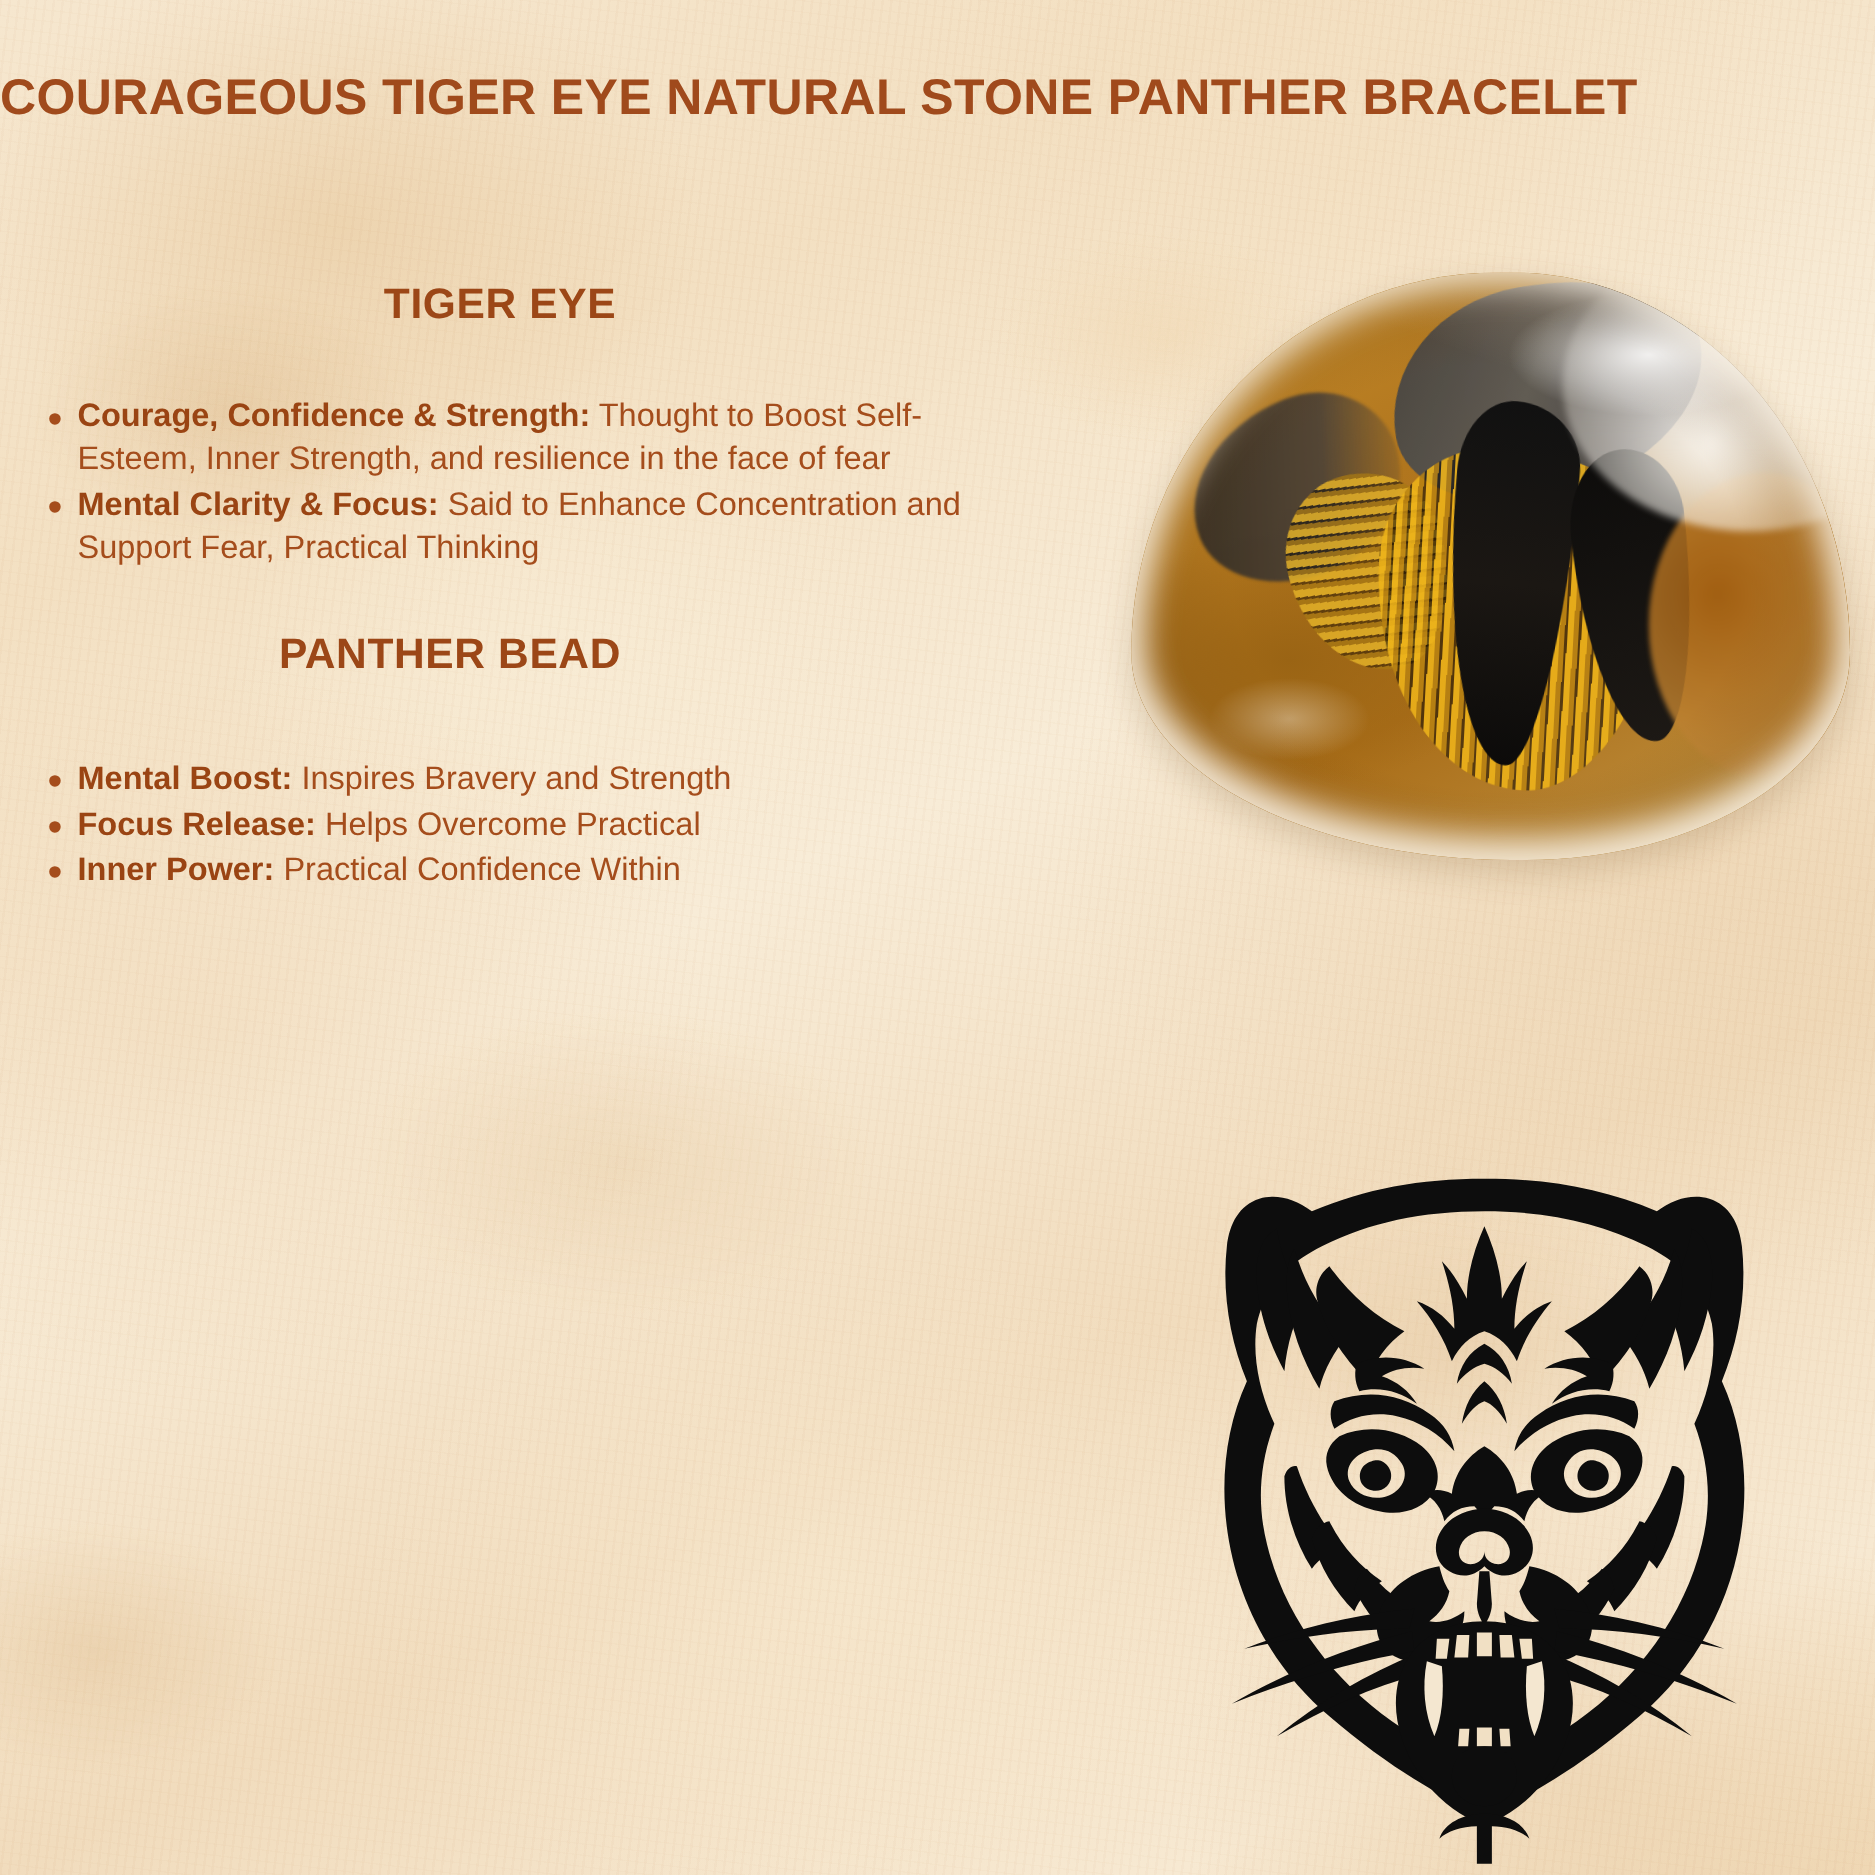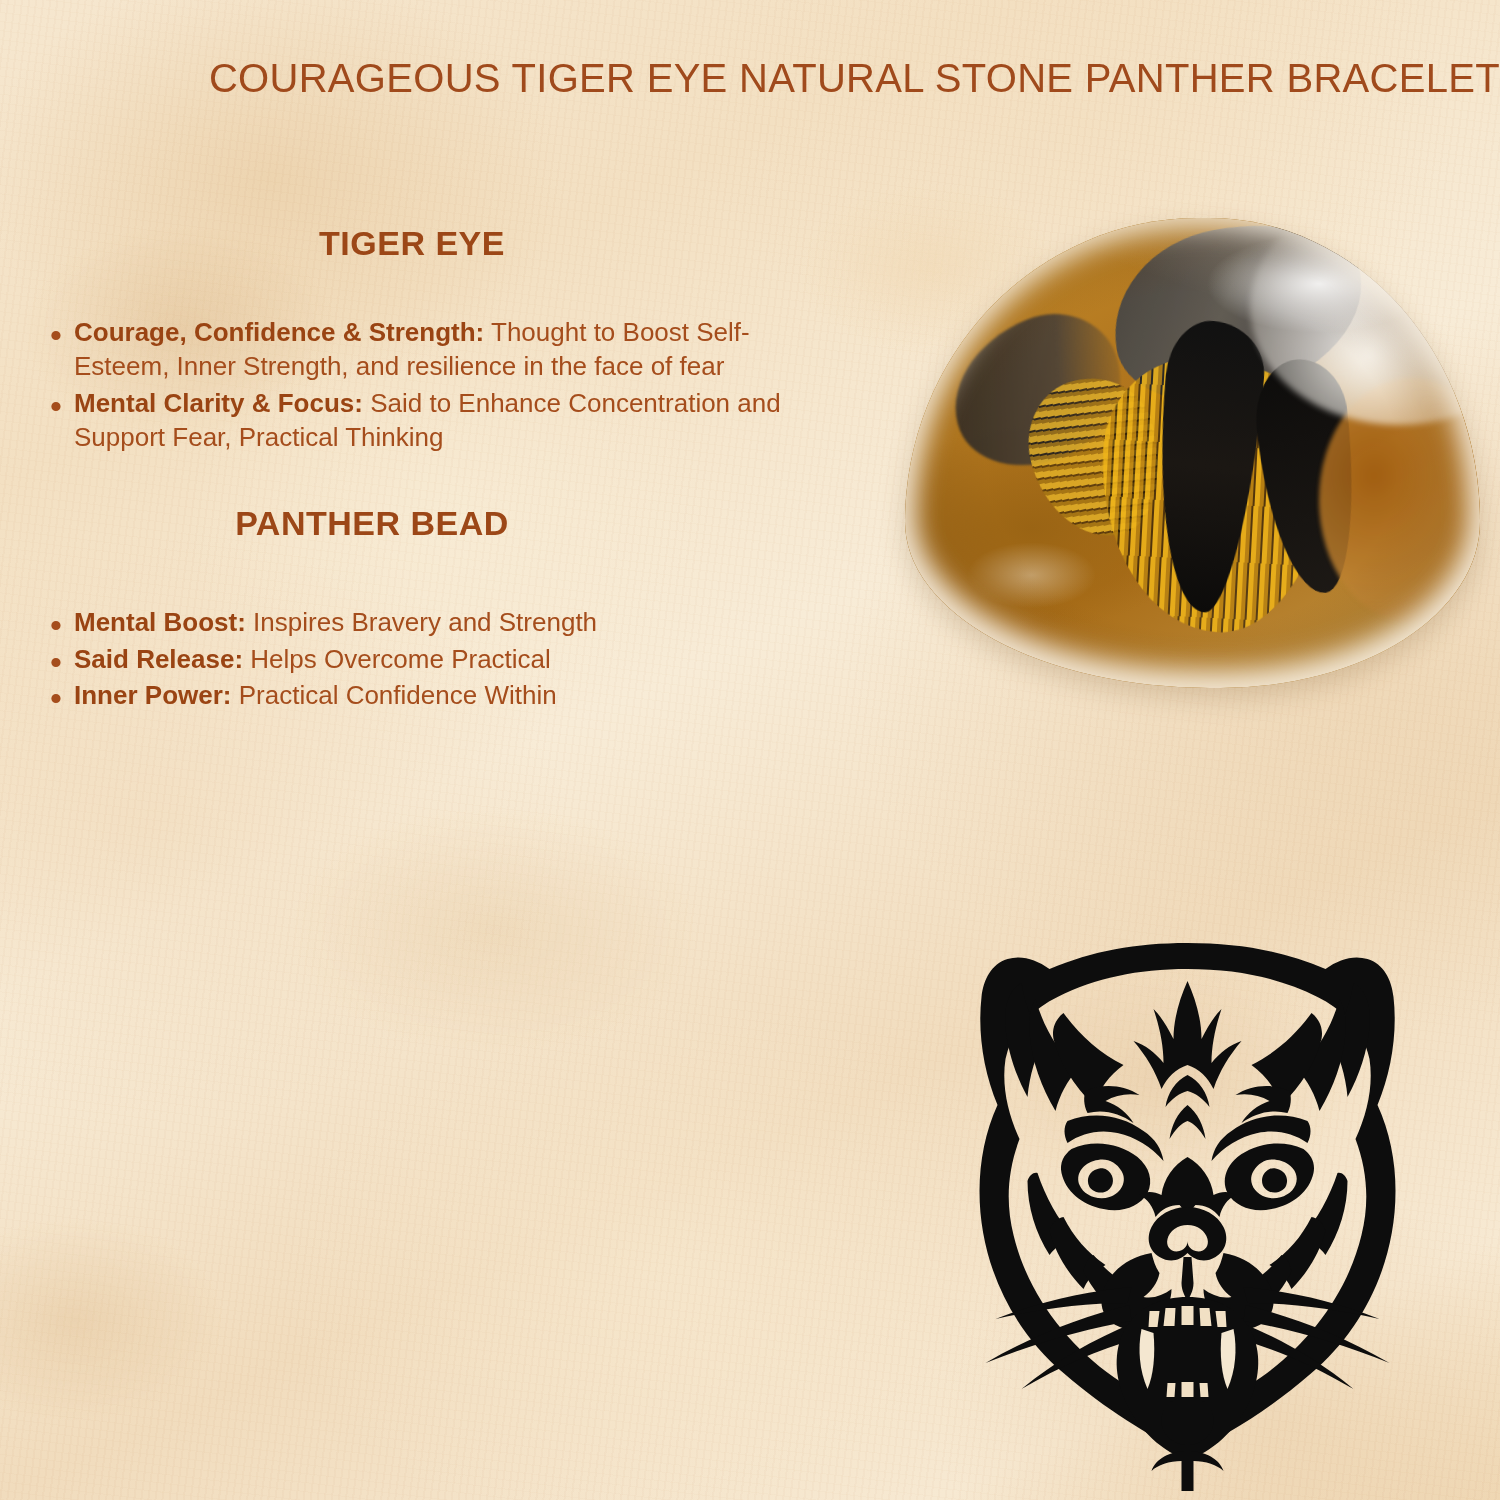--- a/index.html
+++ b/index.html
@@ -33,31 +33,31 @@
       radial-gradient(ellipse 260px 170px at 78% 72%, rgba(216,180,130,.22), rgba(216,180,130,0) 68%),
       radial-gradient(ellipse 220px 150px at 5%  88%, rgba(220,186,136,.25), rgba(220,186,136,0) 68%),
       repeating-linear-gradient(97deg, rgba(205,168,118,.05) 0 2px, rgba(255,255,255,0) 2px 7px),
       repeating-linear-gradient(7deg,  rgba(205,168,118,.04) 0 1px, rgba(255,255,255,0) 1px 9px);
     mix-blend-mode:multiply;opacity:.85;
   }
 
   
   #title{
     position:absolute;left:0;right:0;top:56px;
-    text-align:right;
-    font-weight:400;
+    text-align:left;
+    font-weight:700;
     font-size:40px;
     letter-spacing:.3px;
     color:#a04a1c;
     z-index:5;
     white-space:nowrap;
   }
 
   
-  #left-col{position:absolute;left:12px;top:120px;width:830px;z-index:5;}
+  #left-col{position:absolute;left:0;top:120px;width:830px;z-index:5;}
   .section-head{
     font-weight:700;font-size:34px;color:#9c4717;
     letter-spacing:.5px;text-align:center;
   }
   #head-tigereye{margin-left:-30px;margin-top:104px;}
   #head-pantherbead{margin-left:-110px;margin-top:50px;}
 
   ul.bullets{
     list-style:none;margin:0;padding:0;
   }
@@ -209,21 +209,21 @@
       </li>
     </ul>
 
     <div class="section-head" id="head-pantherbead">PANTHER BEAD</div>
 
     <ul class="bullets" style="margin-top:62px;">
       <li>
         <b>Mental Boost:</b><span> Inspires Bravery and Strength</span>
       </li>
       <li>
-        <b>Said Release:</b><span> Helps Overcome Practical</span>
+        <b>Focus Release:</b><span> Helps Overcome Practical</span>
       </li>
       <li>
         <b>Inner Power:</b><span> Practical Confidence Within</span>
       </li>
     </ul>
   </div>
 
   <div id="stone-wrap">
     <div id="stone">
       <div class="bands"></div>

